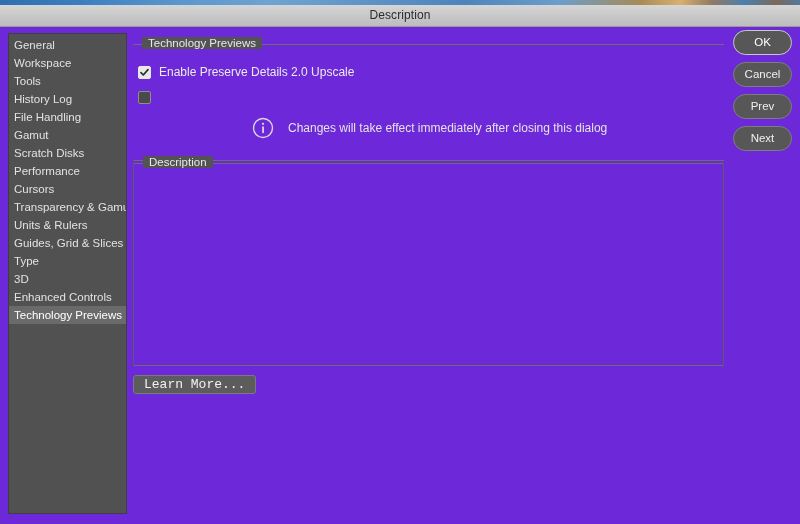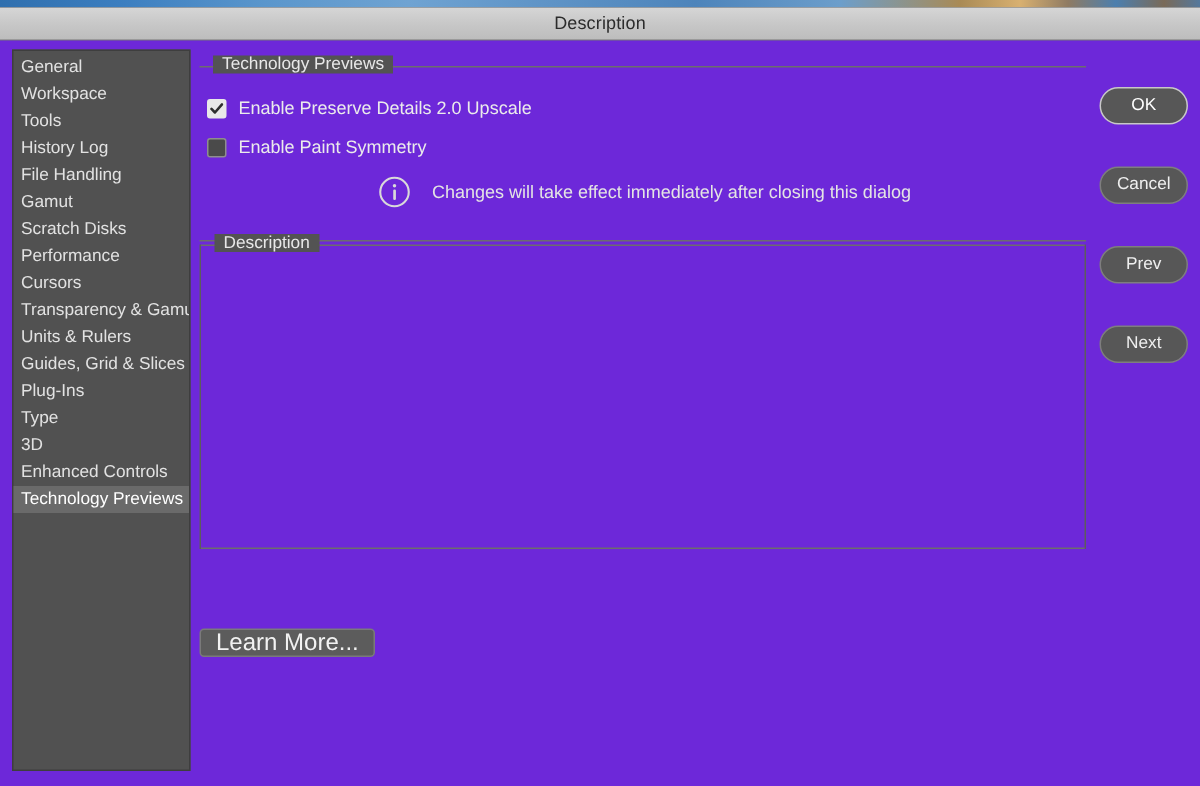--- a/index.html
+++ b/index.html
@@ -125,21 +125,20 @@
     border-radius: 13px;
     background: #575757;
     border: 1px solid #7e7e7e;
     box-sizing: border-box;
     color: #efefef;
     font-size: 11.5px;
     line-height: 23px;
     text-align: center;
     font-family: "Liberation Sans", sans-serif;
     padding: 0;
-    margin-top: 28px;
   }
   .pill-btn.default {
     border: 1.5px solid #c8c8c8;
     color: #ffffff;
   }
 
   
   .group {
     position: absolute;
     box-sizing: border-box;
@@ -249,24 +248,23 @@
     position: absolute;
     left: 133px;
     top: 348px;
     height: 19px;
     padding: 0 10px;
     background: #5c5c5c;
     border: 1px solid #7a7a7a;
     border-radius: 3px;
     box-sizing: border-box;
     color: #f2f2f2;
-    font-size: 16px;
+    font-size: 13px;
     line-height: 17px;
-    font-family: Liberation Sans, sans-serif;
-    margin-top: 44px;
+    font-family: Liberation Mono, monospace;
   }
 </style>
 </head>
 <body>
 
 <div id="screen">
 
   <div class="bg-strip bg-top"></div>
   <div class="bg-strip bg-bottom"></div>
 
@@ -284,21 +282,20 @@
         <div class="cat-item">Tools</div>
         <div class="cat-item">History Log</div>
         <div class="cat-item">File Handling</div>
         <div class="cat-item">Gamut</div>
         <div class="cat-item">Scratch Disks</div>
         <div class="cat-item">Performance</div>
         <div class="cat-item">Cursors</div>
         <div class="cat-item">Transparency &amp; Gamut</div>
         <div class="cat-item">Units &amp; Rulers</div>
         <div class="cat-item">Guides, Grid &amp; Slices</div>
-        <div class="cat-item">Plug-Ins</div>
         <div class="cat-item">Type</div>
         <div class="cat-item">3D</div>
         <div class="cat-item">Enhanced Controls</div>
         <div class="cat-item selected">Technology Previews</div>
       </div>
 
       <div id="action-buttons">
         <button class="pill-btn default">OK</button>
         <button class="pill-btn">Cancel</button>
         <button class="pill-btn">Prev</button>
@@ -314,21 +311,20 @@
           <span class="checkbox checked">
             <svg width="9" height="9" viewBox="0 0 9 9" aria-hidden="true">
               <path d="M1 4.6 L3.3 7 L8 1.6" fill="none" stroke="#2e2e2e" stroke-width="1.7" stroke-linecap="round" stroke-linejoin="round"></path>
             </svg>
           </span>
           <span class="cb-label">Enable Preserve Details 2.0 Upscale</span>
         </div>
 
         <div class="cb-row" id="cb-row-2">
           <span class="checkbox unchecked"></span>
-          <span class="cb-label">Enable Paint Symmetry</span>
         </div>
 
         <div id="info-note">
           <span class="info-icon">
             <svg width="22" height="22" viewBox="0 0 22 22" aria-hidden="true">
               <circle cx="11" cy="11" r="9.5" fill="none" stroke="#d9d9d9" stroke-width="1.4"></circle>
               <circle cx="11" cy="6.8" r="1.15" fill="#d9d9d9"></circle>
               <rect x="10.15" y="9.3" width="1.8" height="7" rx="0.8" fill="#d9d9d9"></rect>
             </svg>
           </span>

